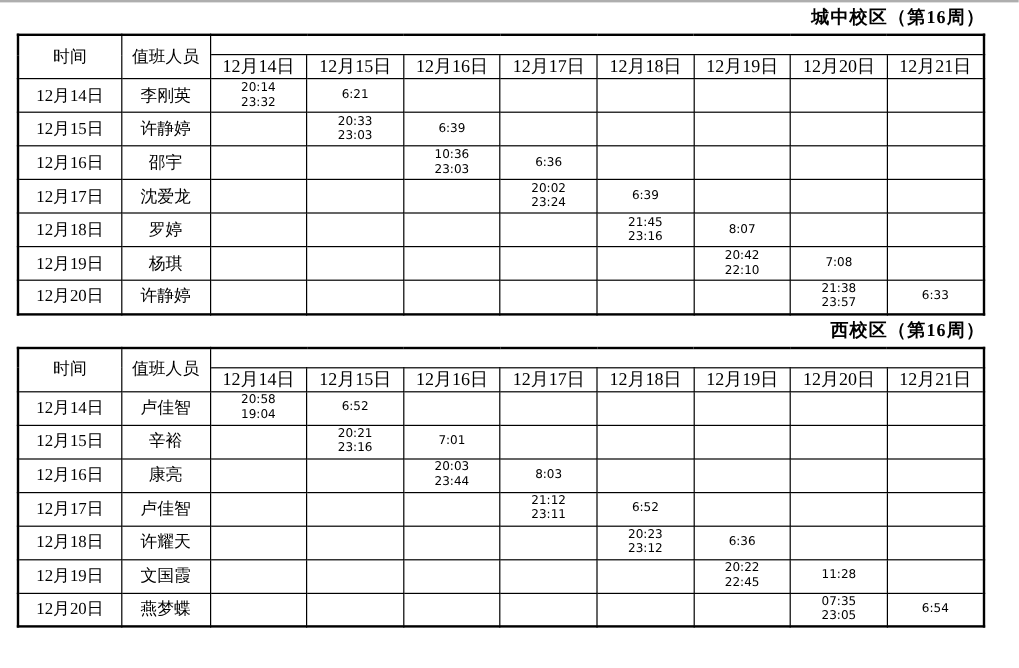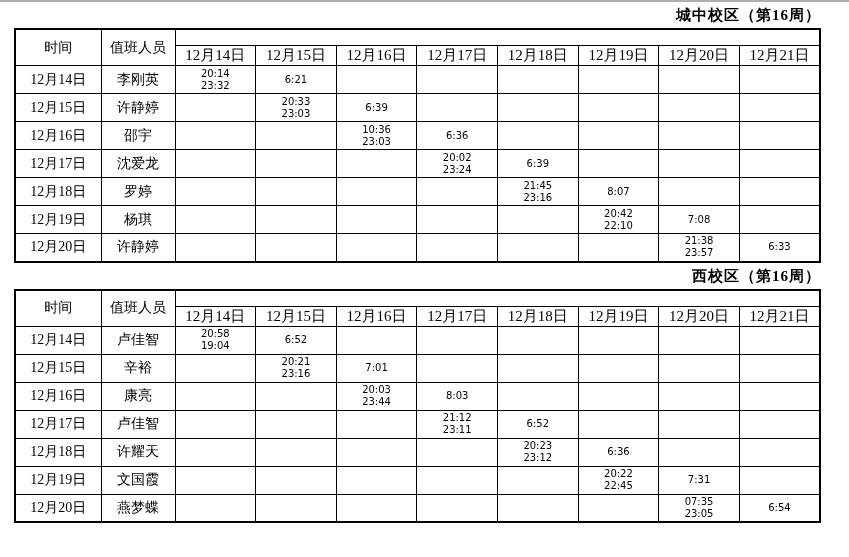--- a/index.html
+++ b/index.html
@@ -351,21 +351,21 @@
           <td class="time-cell"></td>
           <td class="time-cell"></td>
           <td class="time-cell"></td>
           <td class="time-cell"></td>
           <td class="time-cell"></td>
           <td class="time-cell">
             <div class="time-entry">20:22</div>
             <div class="time-entry">22:45</div>
           </td>
           <td class="time-cell">
-            <div class="time-entry">7:31</div>
+            <div class="time-entry">11:28</div>
           </td>
           <td class="time-cell"></td>
         </tr>
         <tr>
           <td class="row-date-cell">12月20日</td>
           <td class="staff-name-cell">燕梦蝶</td>
           <td class="time-cell"></td>
           <td class="time-cell"></td>
           <td class="time-cell"></td>
           <td class="time-cell"></td>

